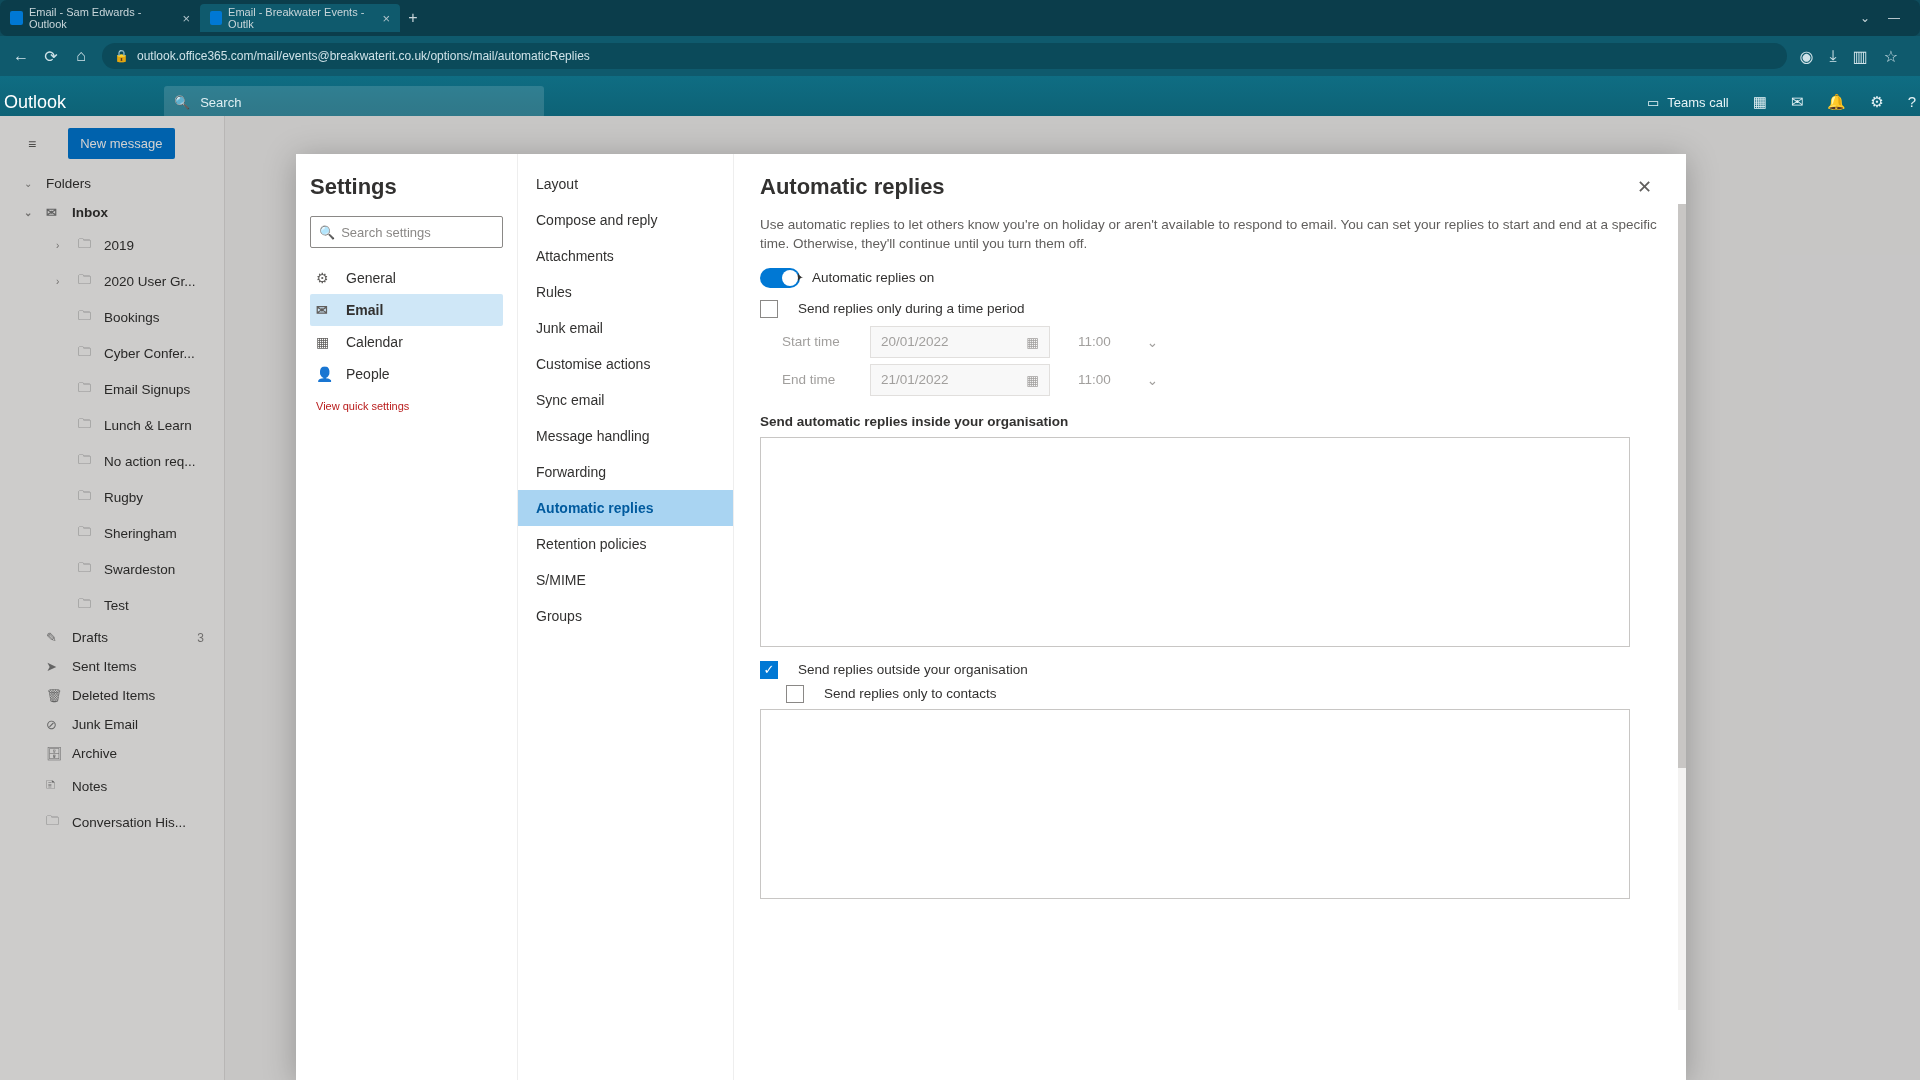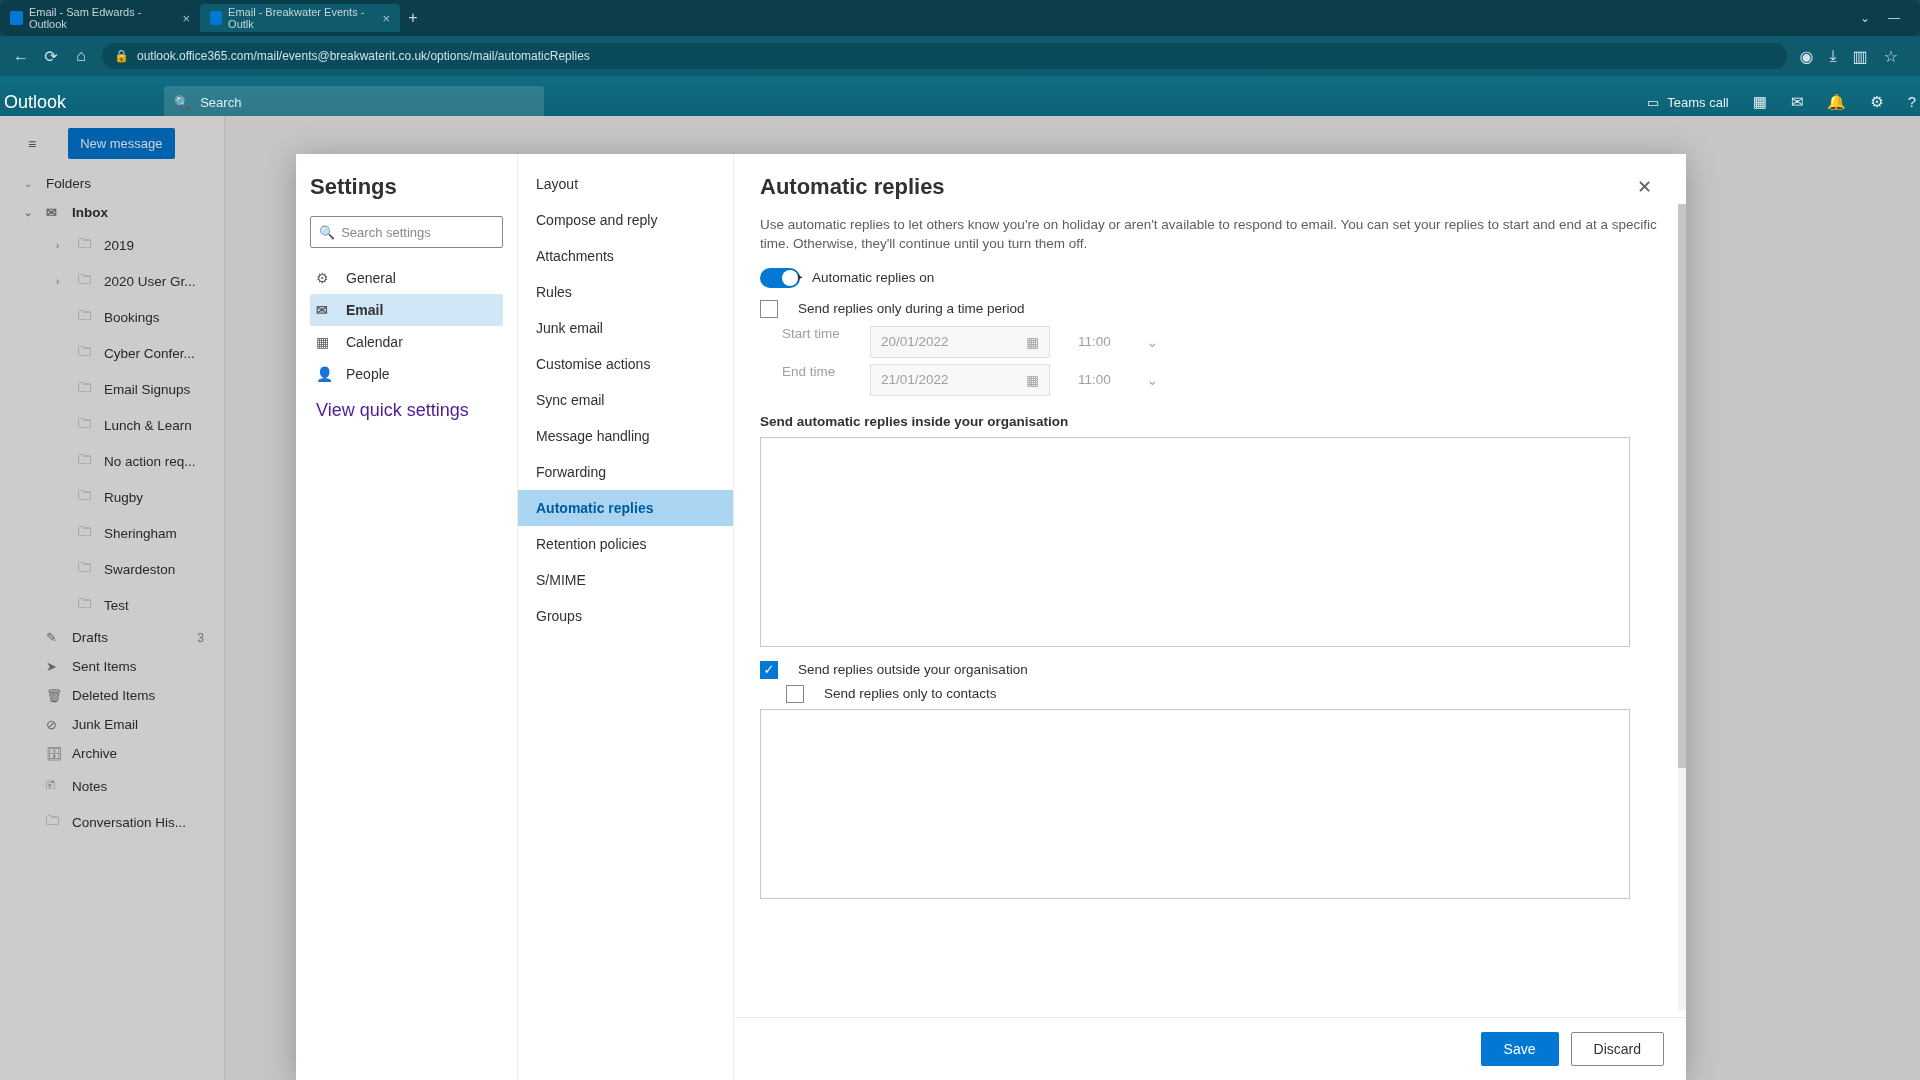--- a/index.html
+++ b/index.html
@@ -42,21 +42,21 @@
 .mail-left .row .count { margin-left:auto; color:#8a8886; padding-right:6px; font-size:12px;}
 
 
 .modal { position:absolute; top:154px; bottom:0; left:296px; width:1390px; background:#fff; box-shadow:0 4px 30px rgba(0,0,0,0.25); display:flex; }
 .col1 { width:222px; border-right:1px solid #eee; padding:20px 14px; }
 .col1 h2 { font-size:22px; font-weight:600; color:#323130; margin-bottom:16px; }
 .settings-search { border:1px solid #8a8886; border-radius:2px; height:32px; display:flex; align-items:center; padding:0 8px; gap:6px; font-size:13px; color:#8a8886; margin-bottom:14px; }
 .cat { display:flex; align-items:center; gap:12px; padding:8px 6px; font-size:14px; color:#323130; border-radius:2px; }
 .cat.active { background:#cfe7f7; font-weight:600; }
 .cat .ci { width:18px; color:#605e5c; }
-.link { color:#4c1d95; font-size:18px; padding:10px 6px; display:inline-block; }
+.link { color:#b91c1c; font-size:11px; padding:10px 6px; display:inline-block; }
 
 .col2 { width:216px; border-right:1px solid #eee; padding:12px 0; }
 .sub { padding:10px 18px; font-size:14px; color:#323130; }
 .sub.active { background:#a9d4f2; font-weight:600; color:#005a9e; }
 
 .col3 { flex:1; display:flex; flex-direction:column; position:relative; }
 .col3-head { display:flex; align-items:center; padding:18px 26px 10px; }
 .col3-head h2 { font-size:22px; font-weight:600; color:#323130; }
 .close { margin-left:auto; color:#605e5c; font-size:18px; cursor:pointer; padding:4px 8px;}
 .col3-body { padding:4px 26px 16px; overflow-y:auto; flex:1; font-size:13.5px; color:#323130; }
@@ -65,21 +65,21 @@
 .toggle-row { display:flex; align-items:center; gap:12px; margin-bottom:12px; }
 .toggle { width:40px; height:20px; background:#0078d4; border-radius:10px; position:relative; }
 .toggle::after { content:""; position:absolute; right:2px; top:2px; width:16px; height:16px; background:#fff; border-radius:50%; }
 .cursor { position:absolute; right:-4px; top:2px; font-size:13px; }
 
 .chk-row { display:flex; align-items:center; gap:20px; margin:6px 0; }
 .chkbox { width:18px; height:18px; border:1px solid #8a8886; background:#fff; display:inline-block; }
 .chkbox.checked { background:#0078d4; border-color:#0078d4; color:#fff; display:flex; align-items:center; justify-content:center; font-size:13px; }
 
 .time-grid { margin:8px 0 18px 22px; }
-.time-row { display:flex; gap:18px; margin:6px 0; }
+.time-row { display:flex; align-items:center; gap:18px; margin:6px 0; }
 .time-label { width:70px; color:#a19f9d; }
 .date-field { width:180px; height:32px; border:1px solid #e1dfdd; background:#f8f8f8; display:flex; align-items:center; justify-content:space-between; padding:0 10px; color:#a19f9d; }
 .time-field { width:100px; height:32px; display:flex; align-items:center; justify-content:space-between; padding:0 10px; color:#a19f9d; }
 
 .sect-label { font-weight:600; margin:10px 0 8px; }
 .editor { width:870px; height:210px; border:1px solid #c8c6c4; background:#fff; margin-bottom:14px; }
 
 .sub-chk { margin-left:26px; }
 
 .footer { border-top:1px solid #edebe9; padding:14px 22px; display:flex; justify-content:flex-end; gap:12px; }
@@ -356,18 +356,14 @@
       <div class="chk-row sub-chk">
         <span class="chkbox"></span>
         <span>Send replies only to contacts</span>
       </div>
 
       <div class="editor" style="height:190px"></div>
     </div>
     <div class="scroll-hint">
         <div class="scroll-thumb"></div>
       </div>
-    <div class="footer">
-      <button class="btn primary">Save</button>
-      <button class="btn secondary">Discard</button>
-    </div>
   </div>
 </div>
 
 </body></html>

